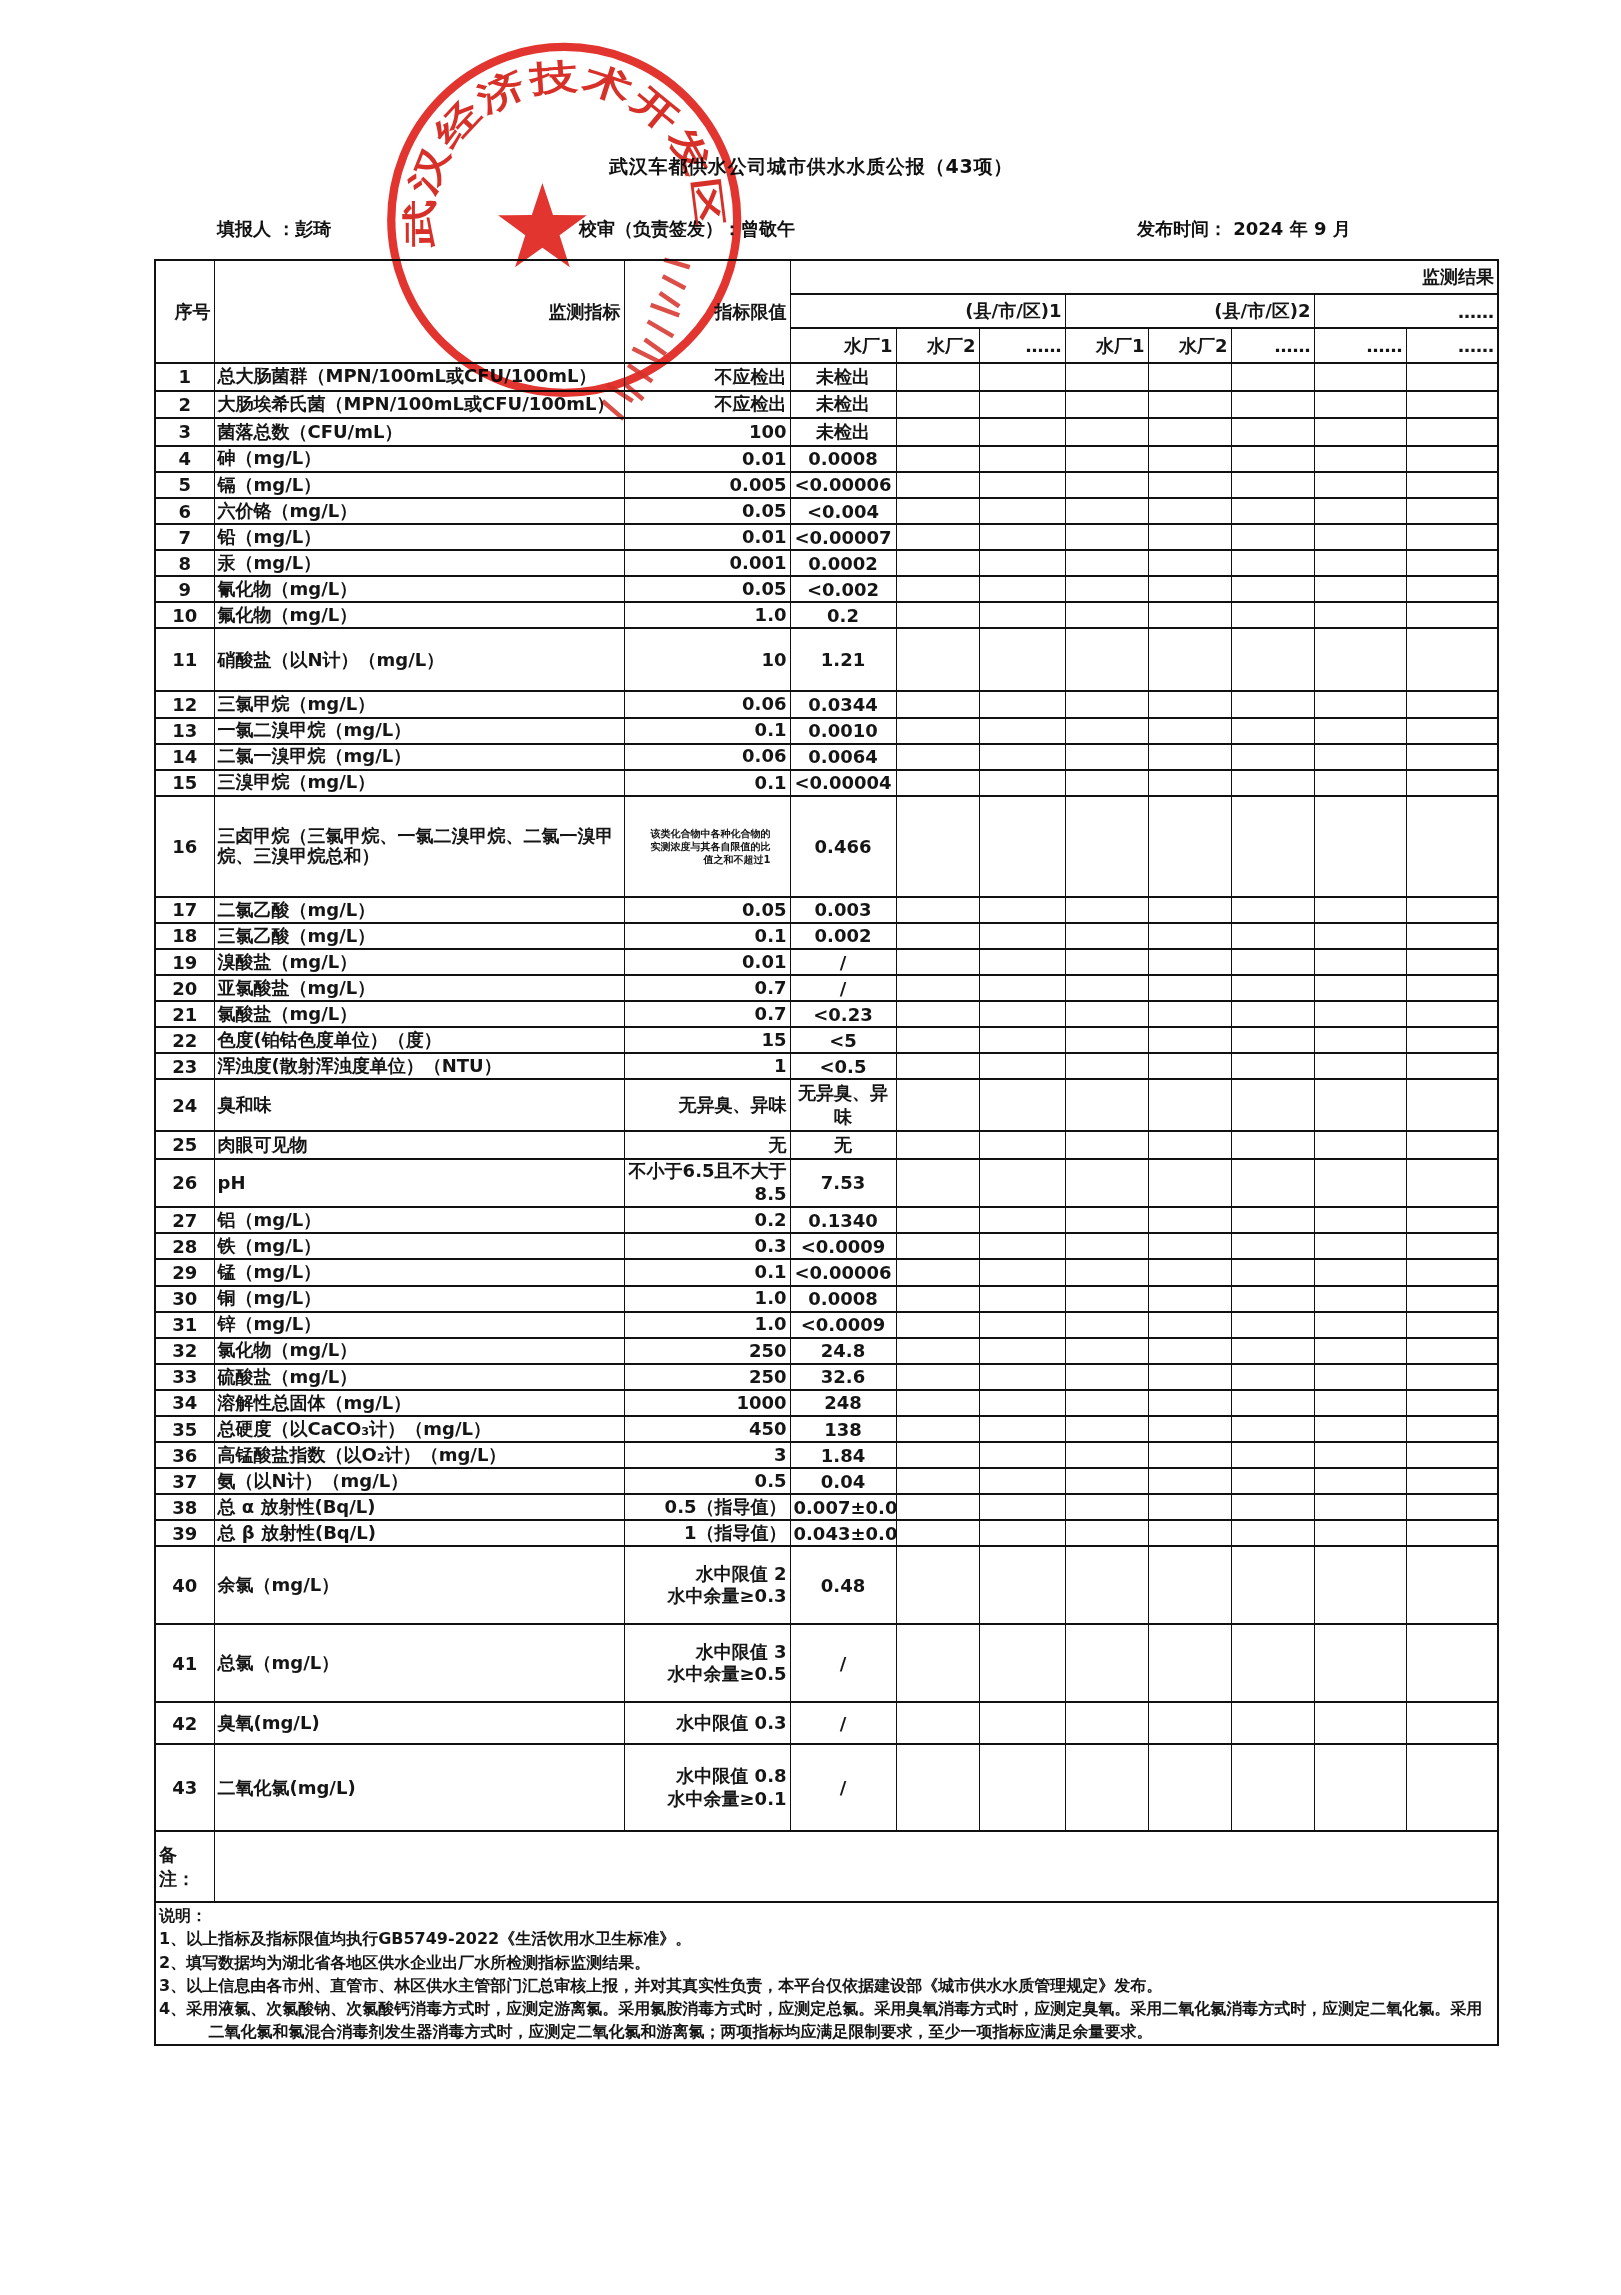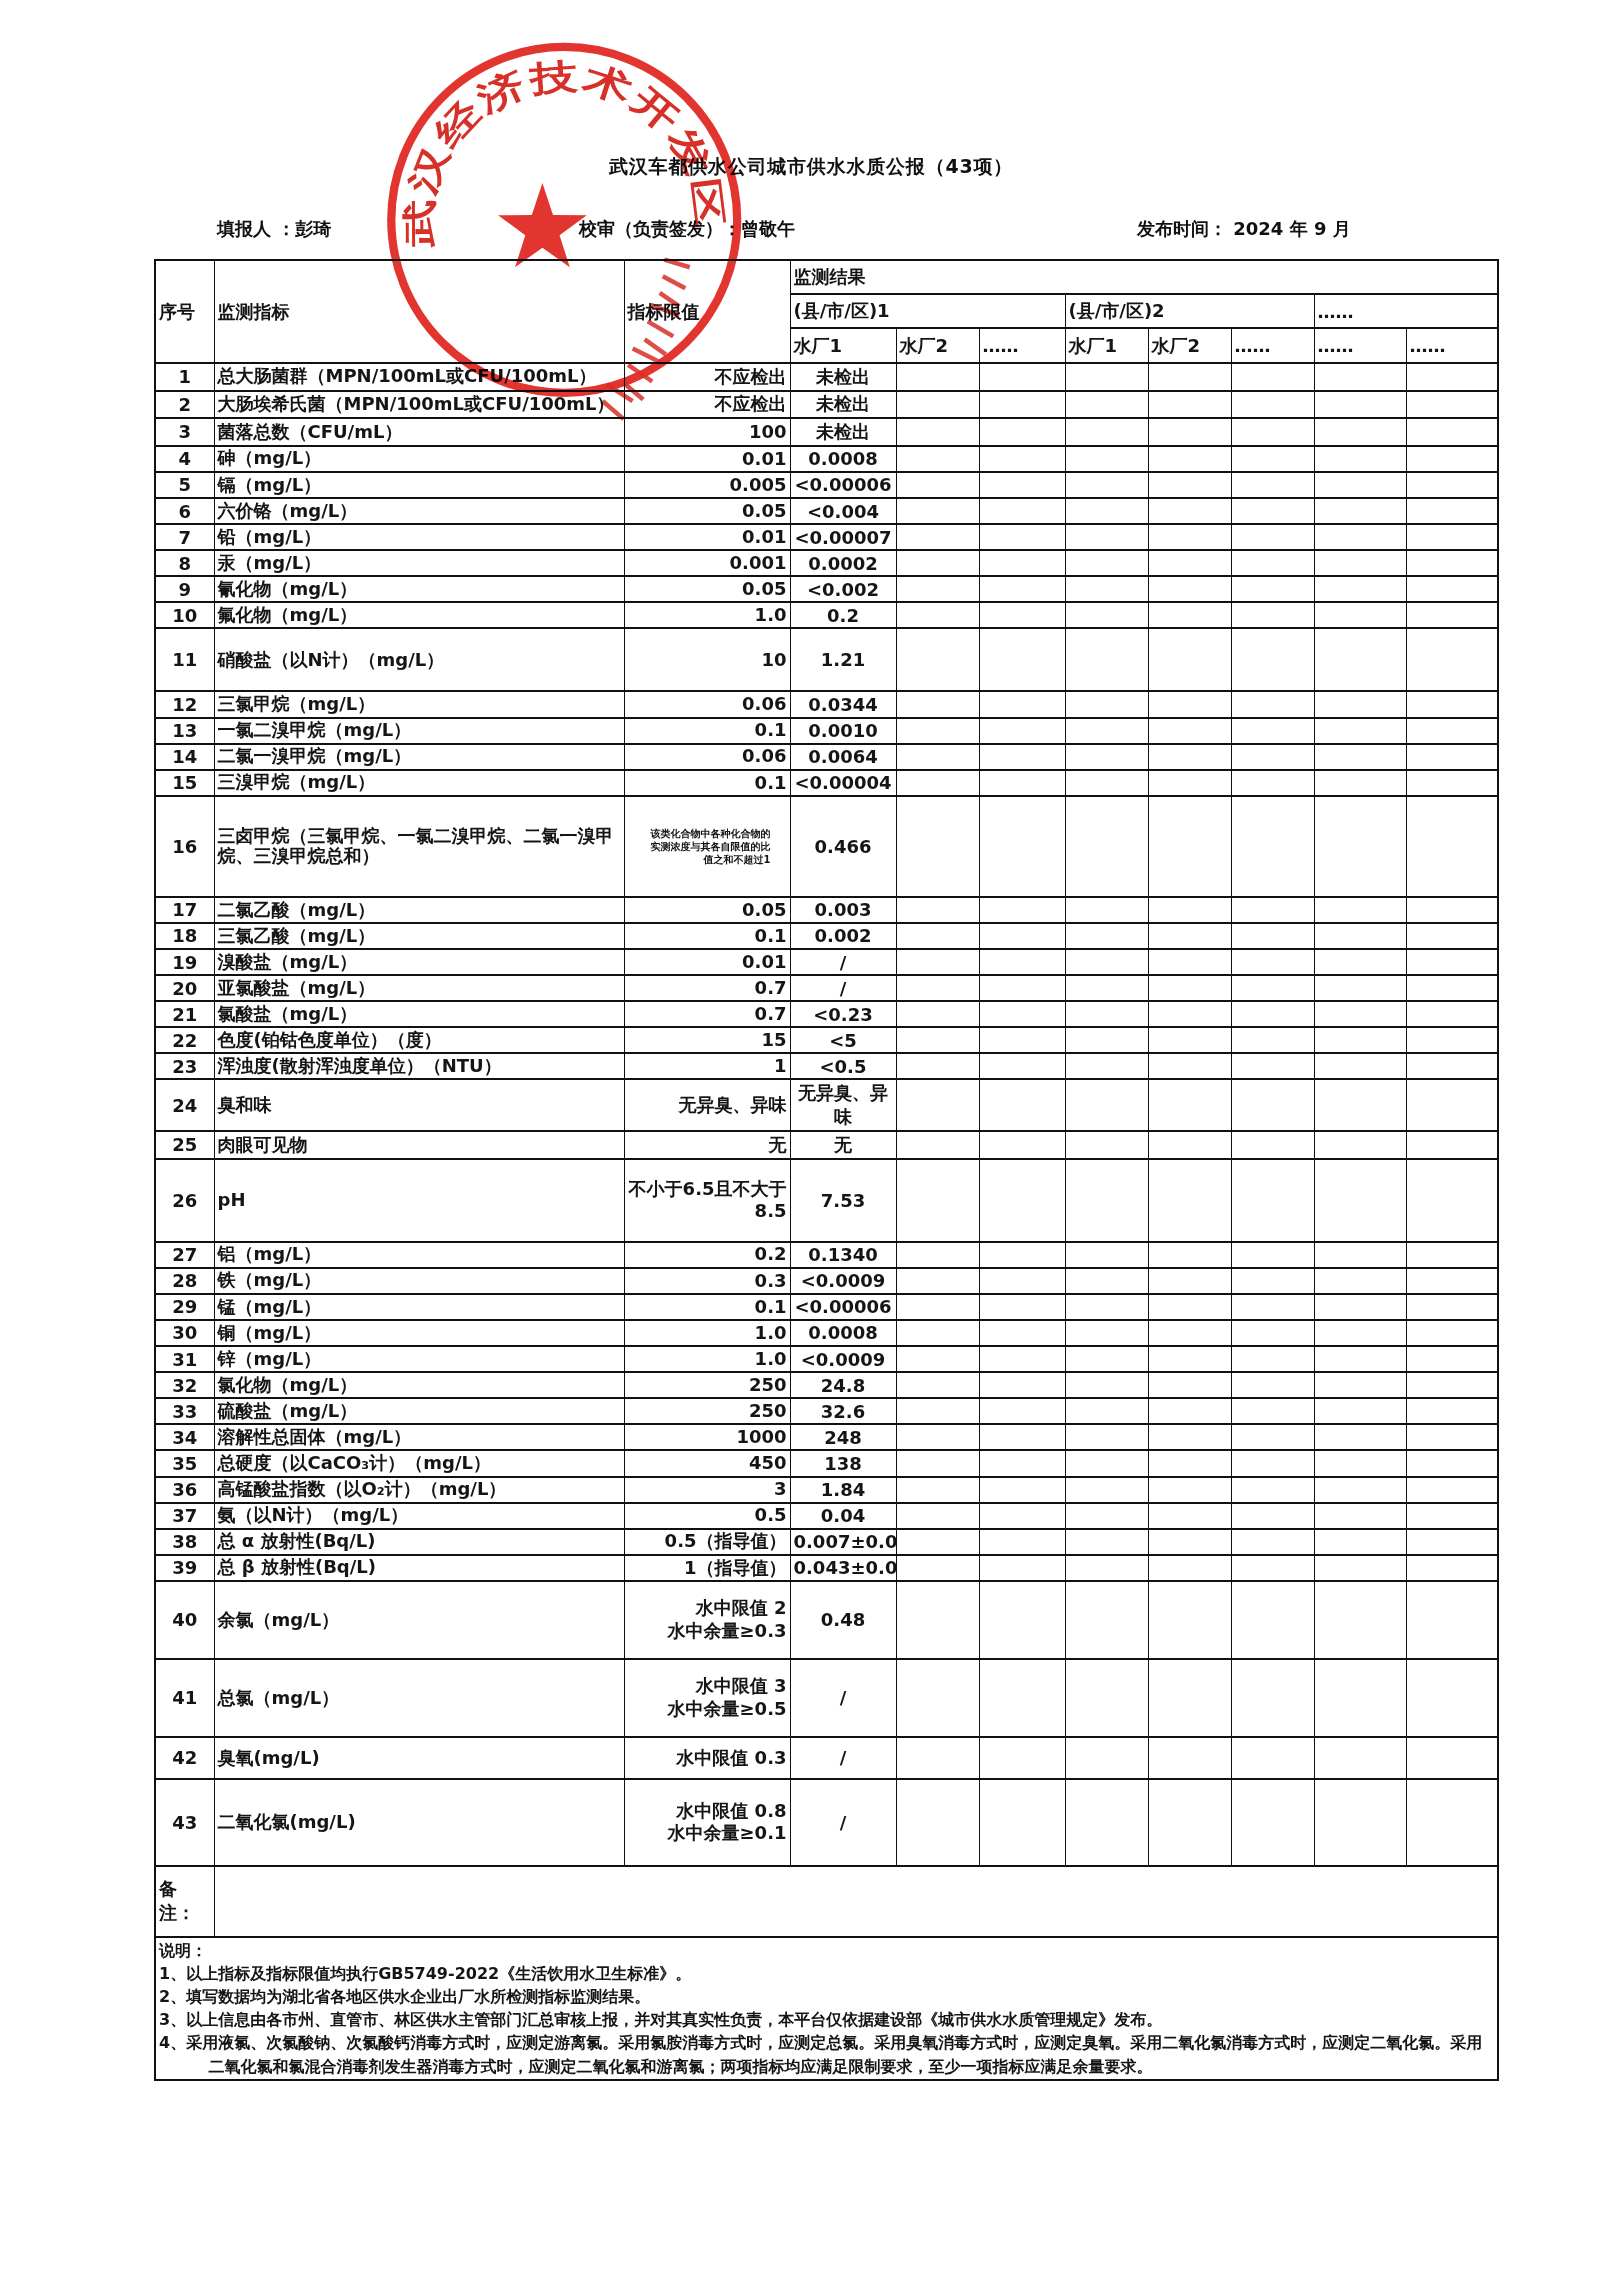--- a/index.html
+++ b/index.html
@@ -12,21 +12,21 @@
   .info-row{position:absolute;top:217px;left:0;width:100%;height:30px;font-size:18px;color:#111;padding-left:48px;}
   .info-filler{position:absolute;left:217px;top:0;}
   .info-reviewer{position:absolute;left:579px;top:0;}
   .info-publish{position:absolute;left:1137px;top:0;}
 
   table.report{position:absolute;left:154px;top:259px;width:1342px;
     border-collapse:collapse;table-layout:fixed;background:transparent;}
   table.report th,table.report td{border:solid #111;border-width:2.3px 1.5px;padding:0.8px 3px;
     font-size:18px;color:#151515;overflow:hidden;}
   table.report{border:2.3px solid #111;}
-  thead th{text-align:left;vertical-align:middle;font-size:18px;}
+  thead th{text-align:right;vertical-align:middle;font-size:18px;}
   tr.hrow1{height:34px}tr.hrow2{height:34px}tr.hrow3{height:35px}
   tbody tr{height:26px;}
   td.seq{text-align:center;}
   td.ind{text-align:left;padding-left:6px;font-size:18px;line-height:1.15;}
   td.lim{text-align:right;white-space:pre-line;line-height:1.25;}
   td.lim.small{font-size:10px;line-height:1.3;padding:0 19px;}
   td.res{text-align:center;font-size:15px;white-space:pre-line;}
   td.empty{background:transparent;}
   tfoot td{vertical-align:middle;}
   td.remark-label{font-size:15px;text-align:left;padding-left:3px;}
@@ -410,21 +410,21 @@
           <td class="lim">无</td>
           <td class="res">无</td>
           <td class="empty"></td>
           <td class="empty"></td>
           <td class="empty"></td>
           <td class="empty"></td>
           <td class="empty"></td>
           <td class="empty"></td>
           <td class="empty"></td>
         </tr>
-        <tr style="height: 83px;">
+        <tr style="height: 48px;">
           <td class="seq">26</td>
           <td class="ind">pH</td>
           <td class="lim">不小于6.5且不大于8.5</td>
           <td class="res">7.53</td>
           <td class="empty"></td>
           <td class="empty"></td>
           <td class="empty"></td>
           <td class="empty"></td>
           <td class="empty"></td>
           <td class="empty"></td>

